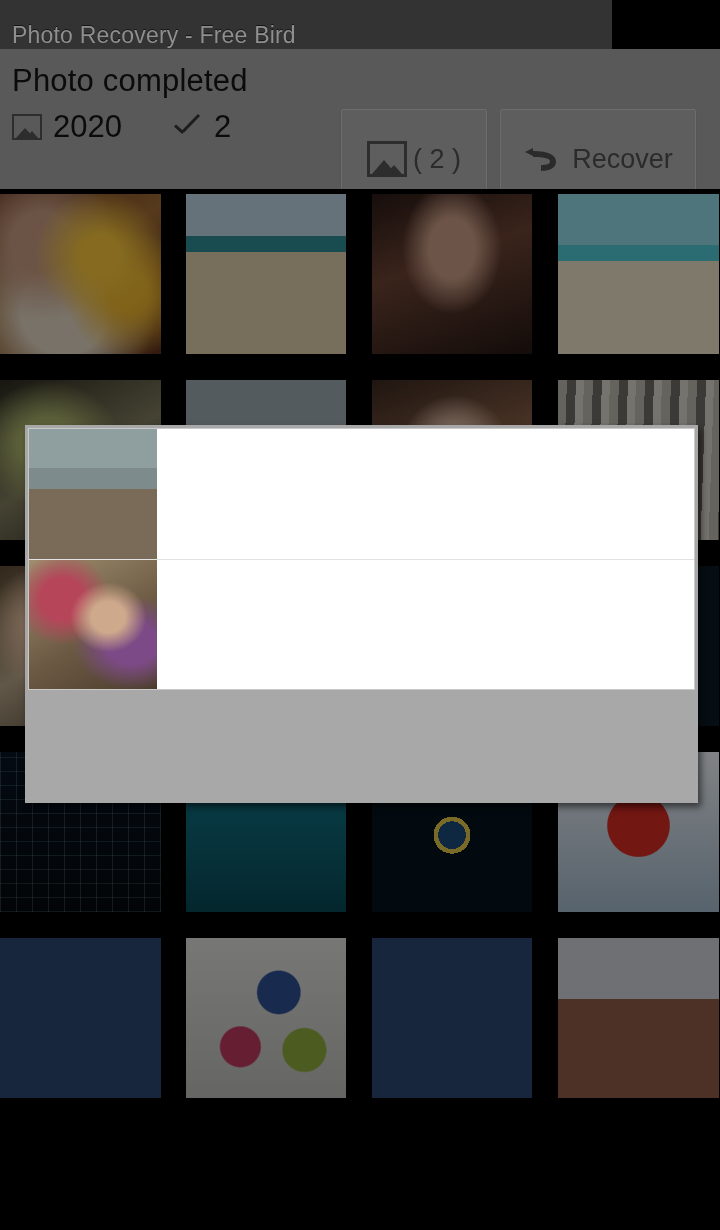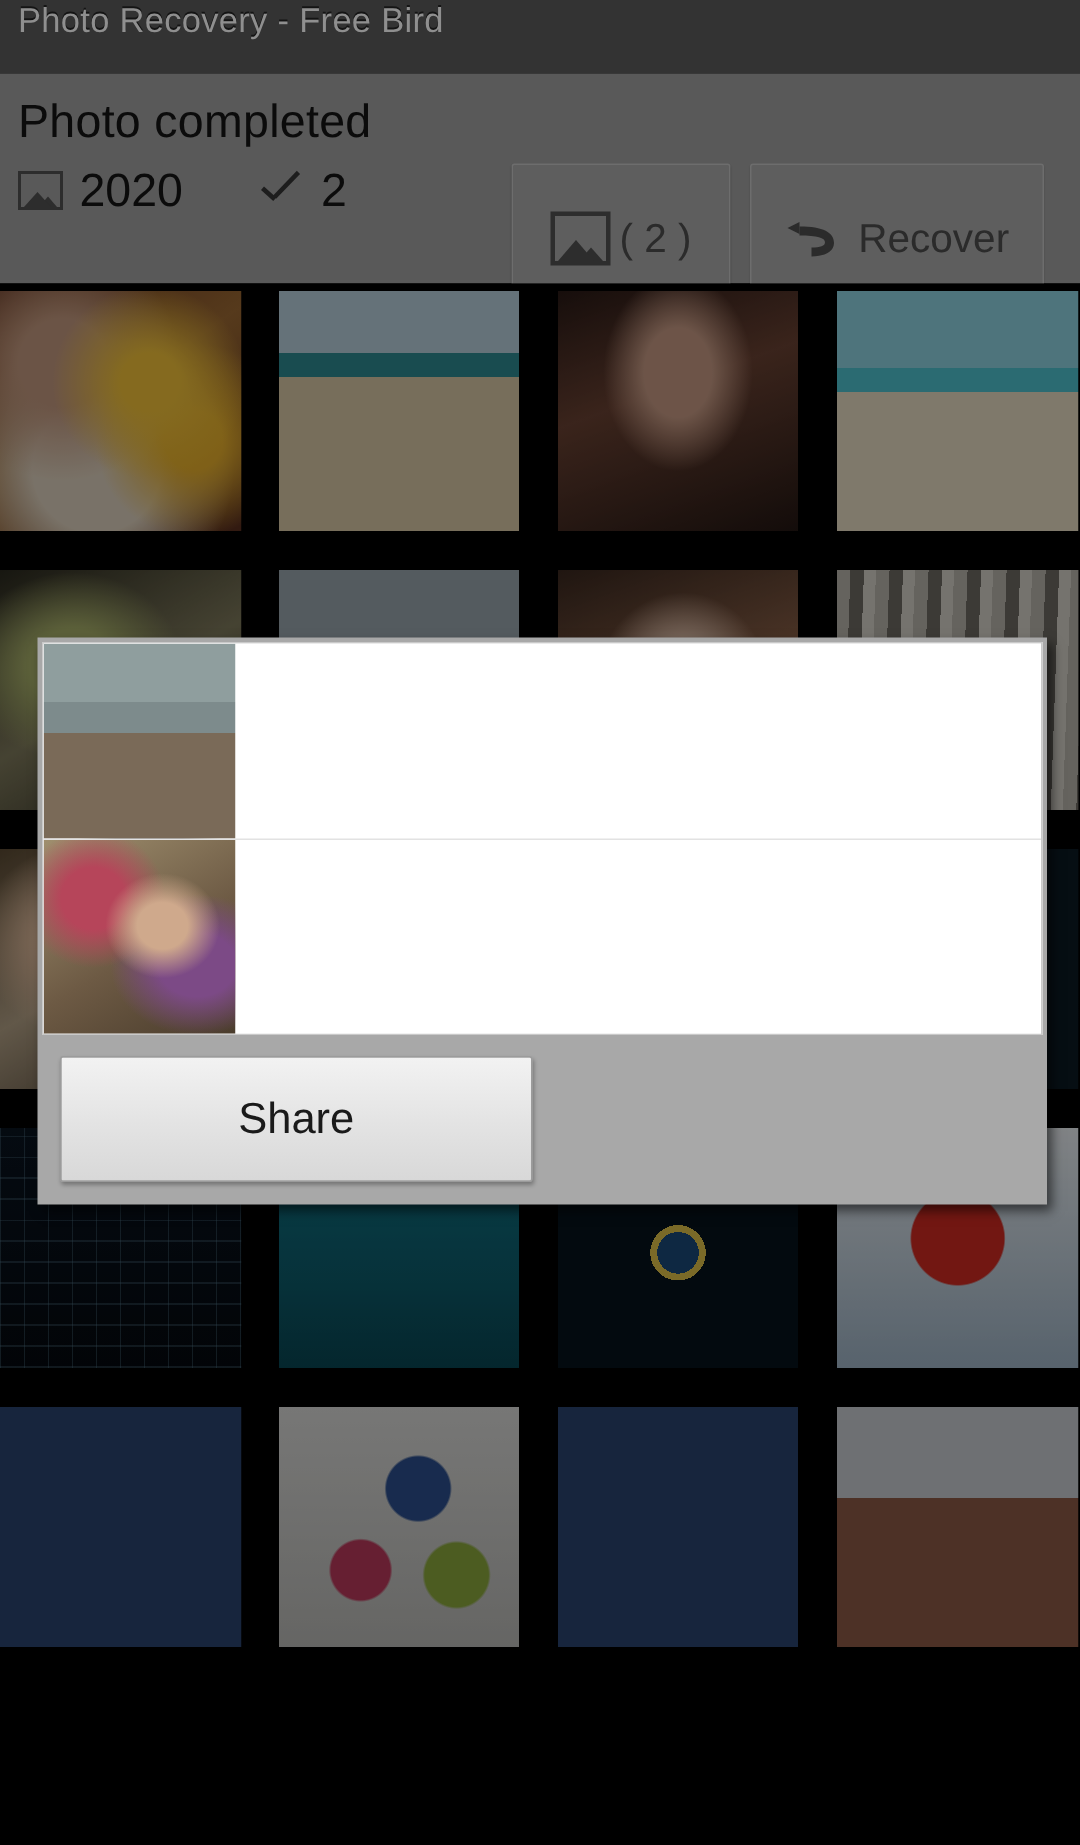--- a/index.html
+++ b/index.html
@@ -5,25 +5,25 @@
   html,body{margin:0;padding:0;}
   body{
     width:720px;height:1230px;overflow:hidden;position:relative;
     background:#000;
     font-family:"Liberation Sans", sans-serif;
     -webkit-font-smoothing:antialiased;
   }
 
   
   #titlebar{
-    position:absolute;left:0;top:0;width:720px;height:49px;
+    position:absolute;left:0;top:0;width:612px;height:49px;
     background:#333333;
     box-sizing:border-box;
     padding:0 12px;
-    display:flex;align-items:flex-start;
+    display:flex;align-items:flex-end;
   }
   #titlebar .ttl{
     color:#8f8f8f;font-size:23px;letter-spacing:.2px;
     text-shadow:0 -1px 0 rgba(0,0,0,.6);
   }
 
   
   #toolbar{
     position:absolute;left:0;top:49px;width:720px;height:140px;
     background:#595959;
@@ -255,14 +255,13 @@
   </div>
   <div class="dlg-row">
     <div class="dlg-thumb">
       <div class="ph" id="dthumb1" style="background-image: radial-gradient(at 62% 44%, rgb(207, 169, 140) 0px, rgb(207, 169, 140) 15%, rgba(207, 169, 140, 0) 34%), radial-gradient(at 26% 30%, rgb(182, 69, 90) 0px, rgb(182, 69, 90) 16%, rgba(182, 69, 90, 0) 36%), radial-gradient(at 80% 64%, rgb(124, 74, 134) 0px, rgb(124, 74, 134) 18%, rgba(124, 74, 134, 0) 40%), linear-gradient(150deg, rgb(159, 143, 110), rgb(109, 90, 68) 55%, rgb(74, 60, 44)); background-size: cover;"></div>
     </div>
     <div class="dlg-text"></div>
   </div>
 </div>
 
 <div id="dlg-buttons">
-  <div class="dbtn">Share</div>
 </div>
 
 </body></html>

